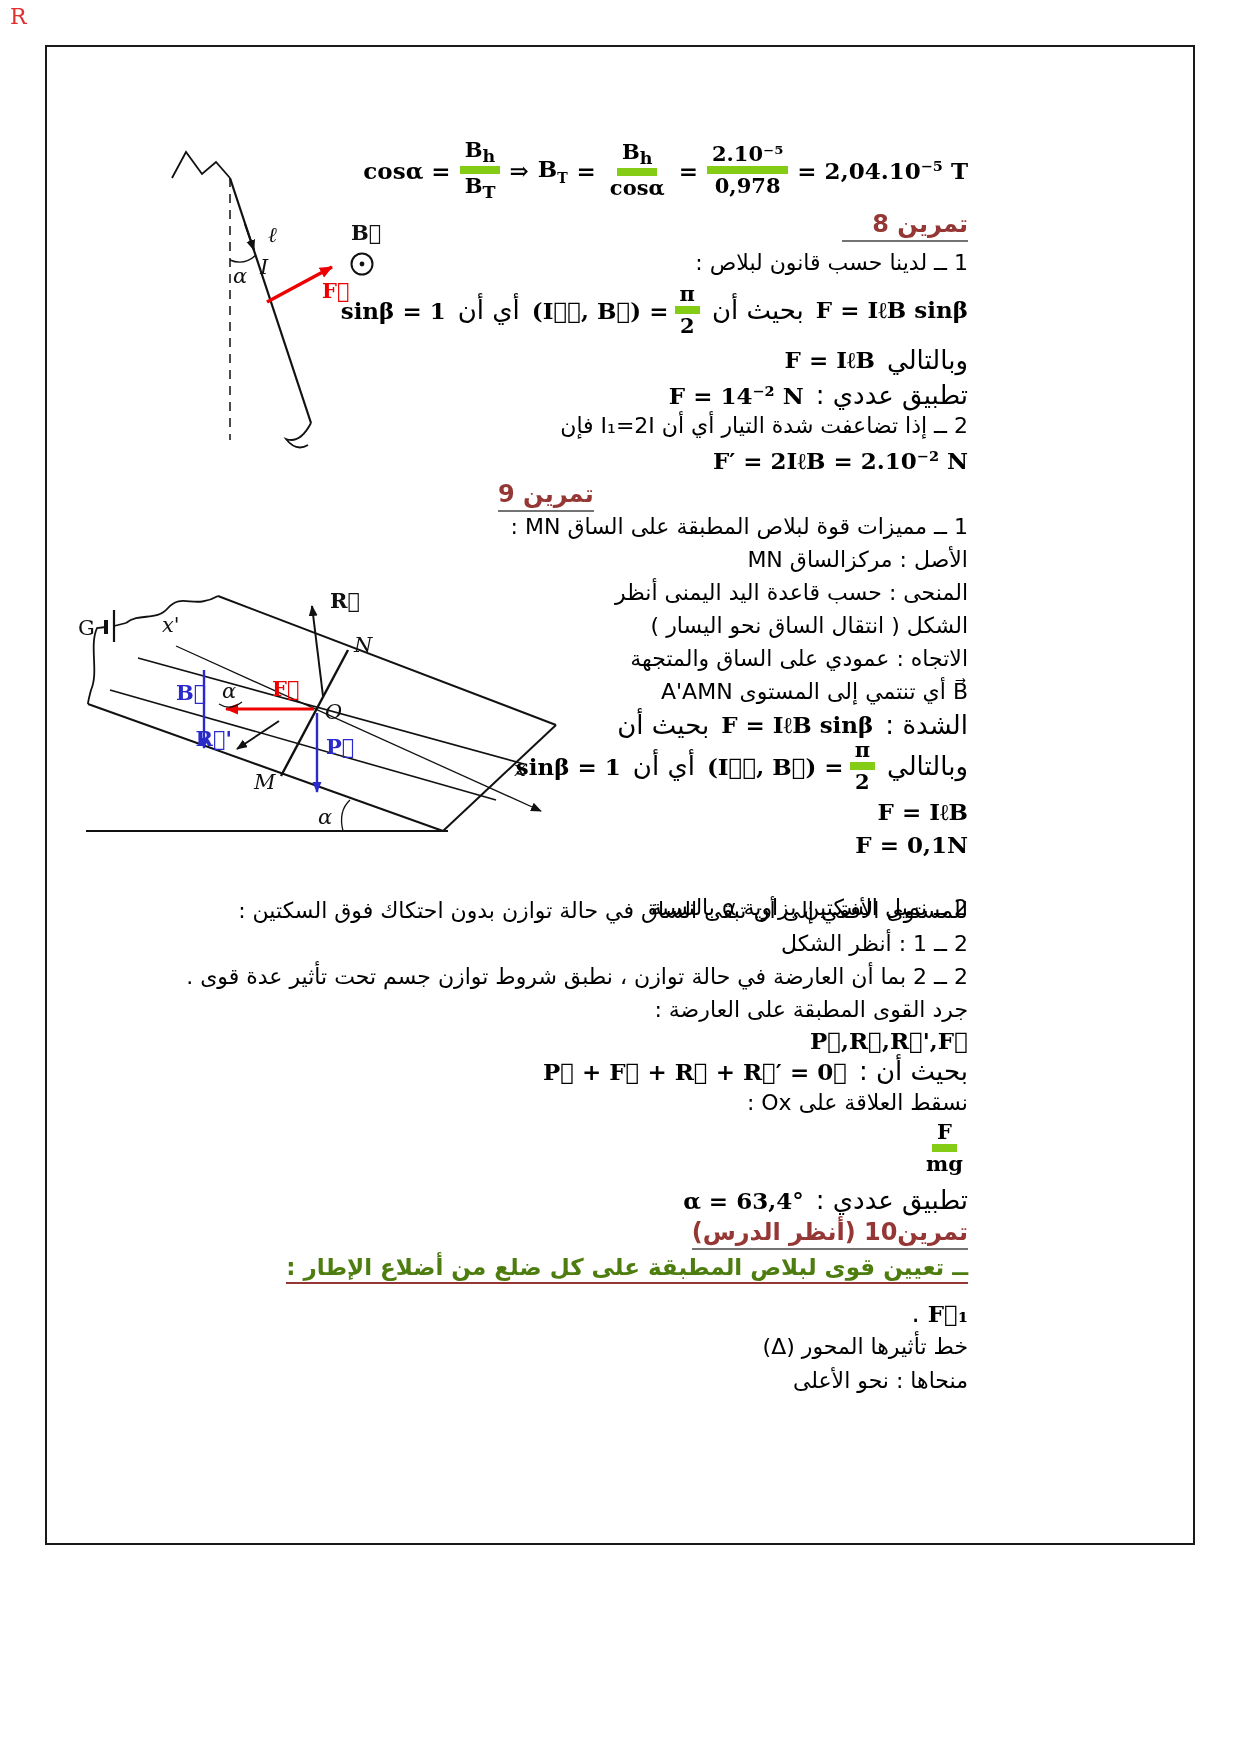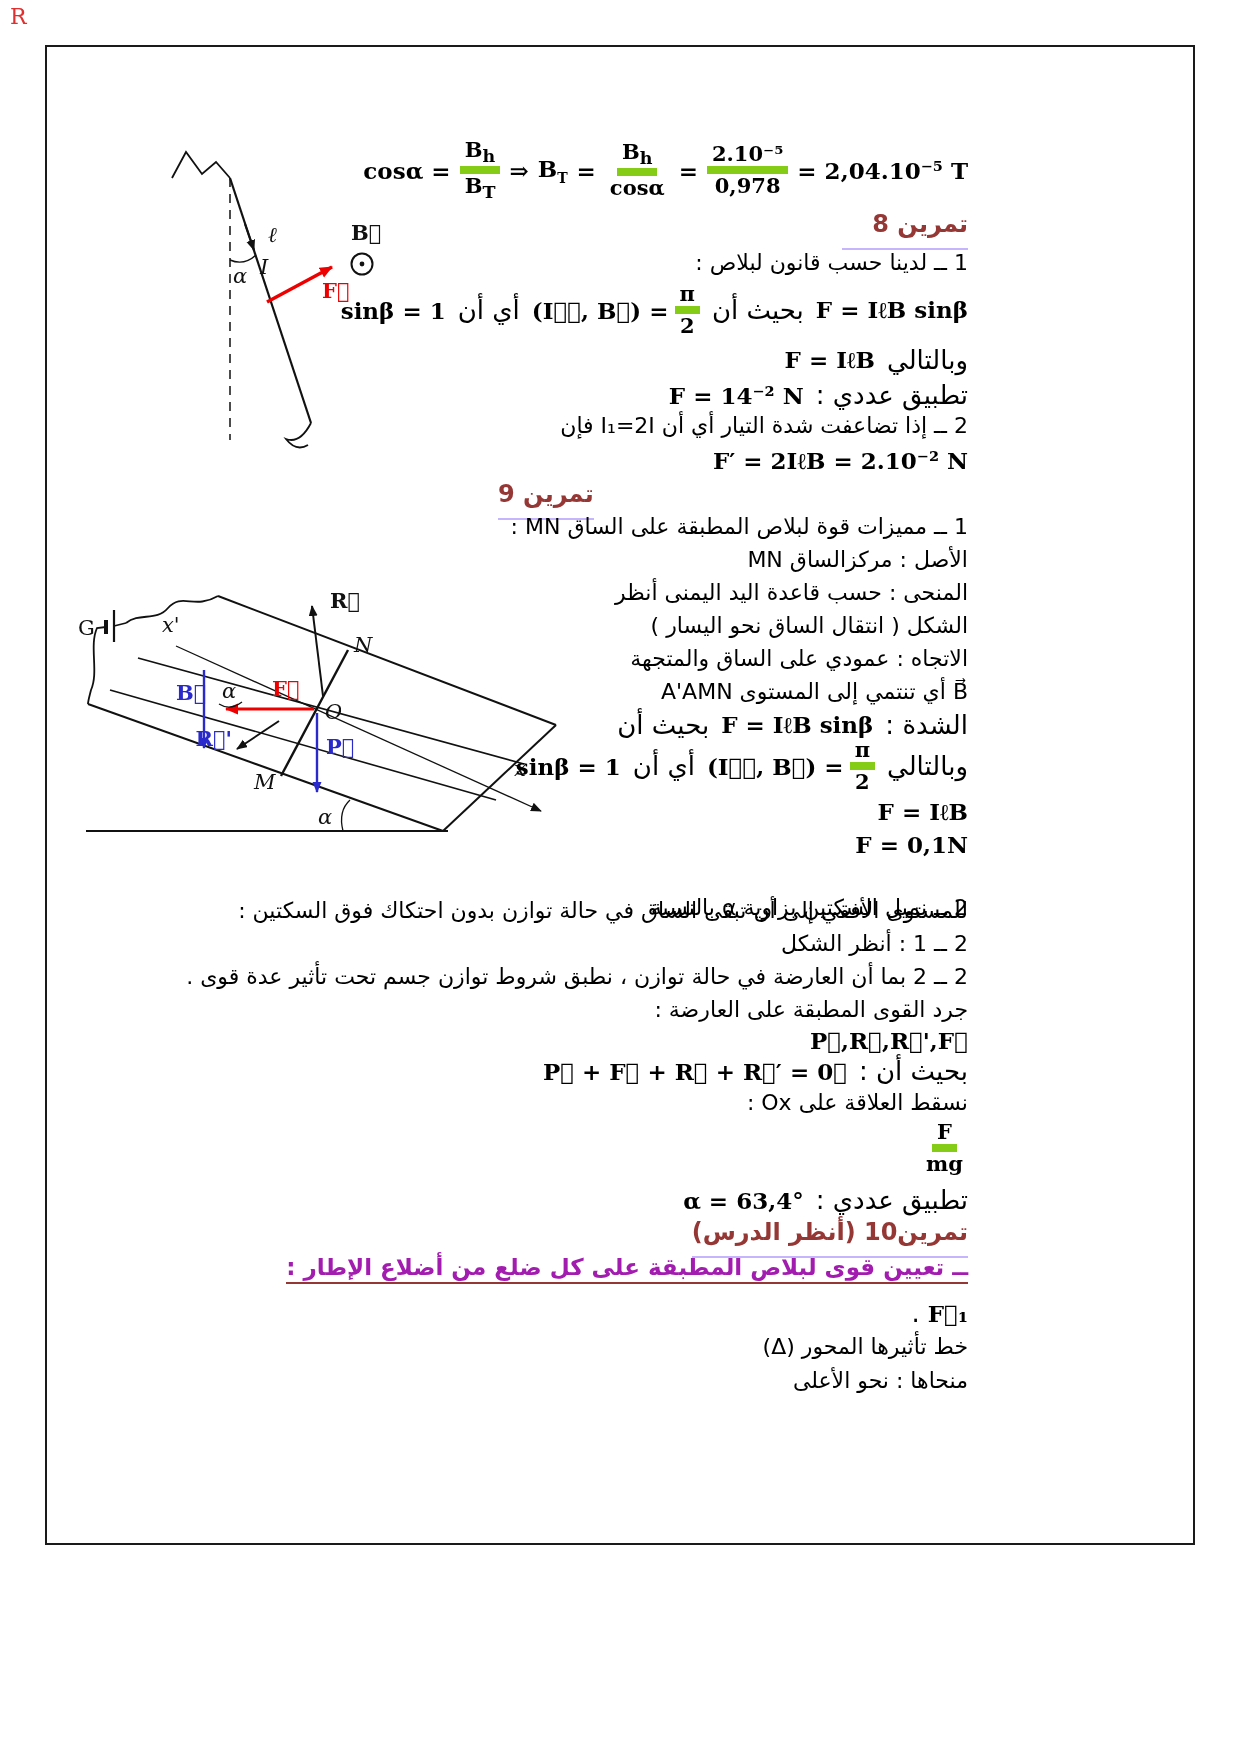--- a/index.html
+++ b/index.html
@@ -13,22 +13,22 @@
   .fline.rtl{direction:rtl}
   .fline.ltr{direction:ltr;gap:9px}
   .ar{font-size:26px}
   .m{font-family:"DejaVu Serif",serif;font-weight:bold;font-size:23px;direction:ltr;unicode-bidi:isolate}
   .m sub{font-size:14px}
   .grp{direction:ltr;display:inline-flex;align-items:center;gap:6px}
   .frac{display:inline-flex;flex-direction:column;align-items:center;font-family:"DejaVu Serif",serif;font-weight:bold;font-size:21px;line-height:1.15;direction:ltr}
   .frac .fn{border-bottom:8px solid #84cc16;padding:0 5px}
   .frac .fd{padding:0 5px}
   .hd{position:absolute;right:272px;direction:rtl;font-size:24px;font-weight:bold;color:#953735;white-space:nowrap}
-  .hd .u{border-bottom:2px solid #c4b5fd;padding-bottom:10px;display:inline-block}
-  .hd2{position:absolute;right:272px;direction:rtl;font-size:23px;font-weight:bold;color:#a21caf;white-space:nowrap}
+  .hd .u{border-bottom:2px solid #737373;padding-bottom:2px;display:inline-block}
+  .hd2{position:absolute;right:272px;direction:rtl;font-size:23px;font-weight:bold;color:#4d7c0f;white-space:nowrap}
   .hd2 .u{border-bottom:2px solid #953735;padding-bottom:2px;display:inline-block}
   svg text{font-family:"DejaVu Serif",serif;font-size:21px;fill:#111}
   .lit{font-style:italic}
   .lv{font-weight:bold}
   .lred{fill:#ee0000;font-weight:bold}
   .lblue{fill:#2929cc;font-weight:bold}
 </style>
 </head>
 <body>
 

